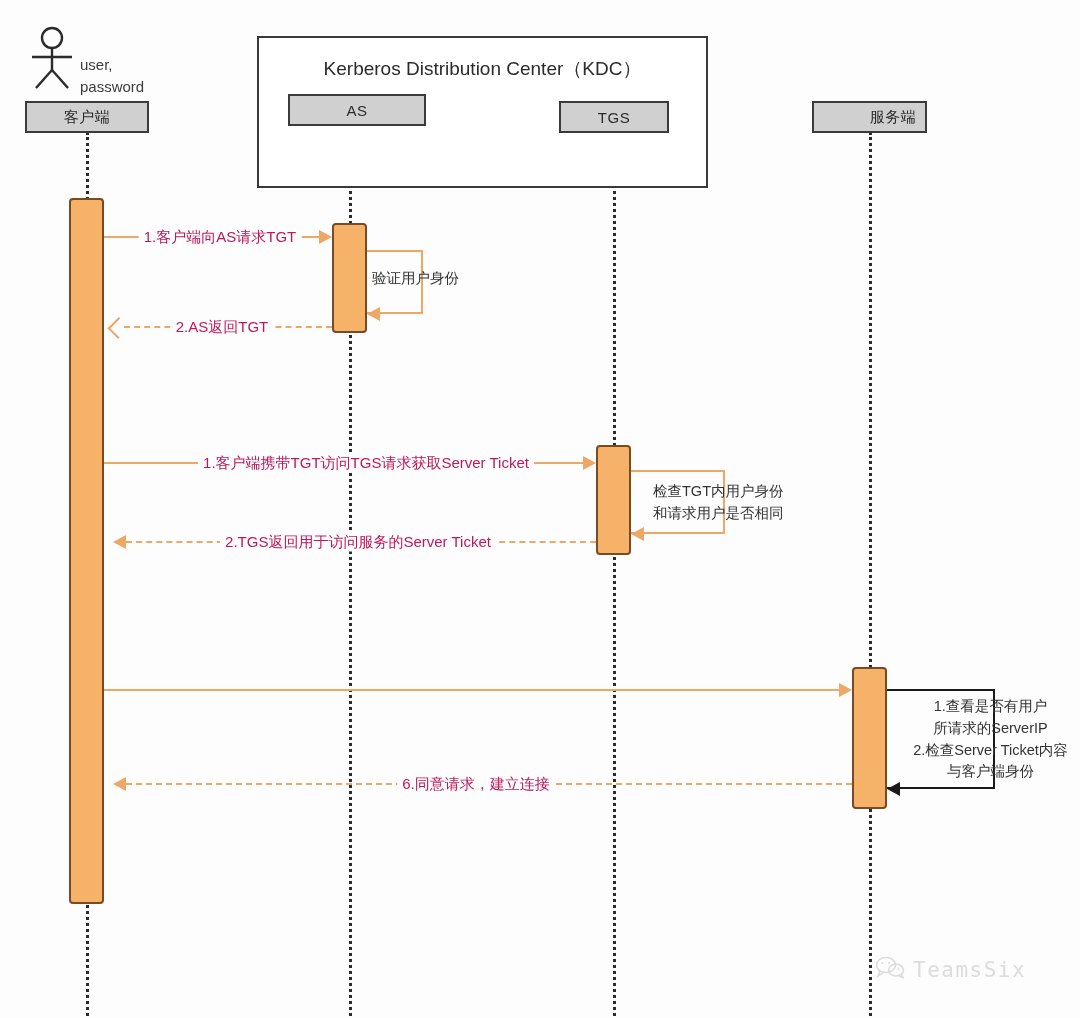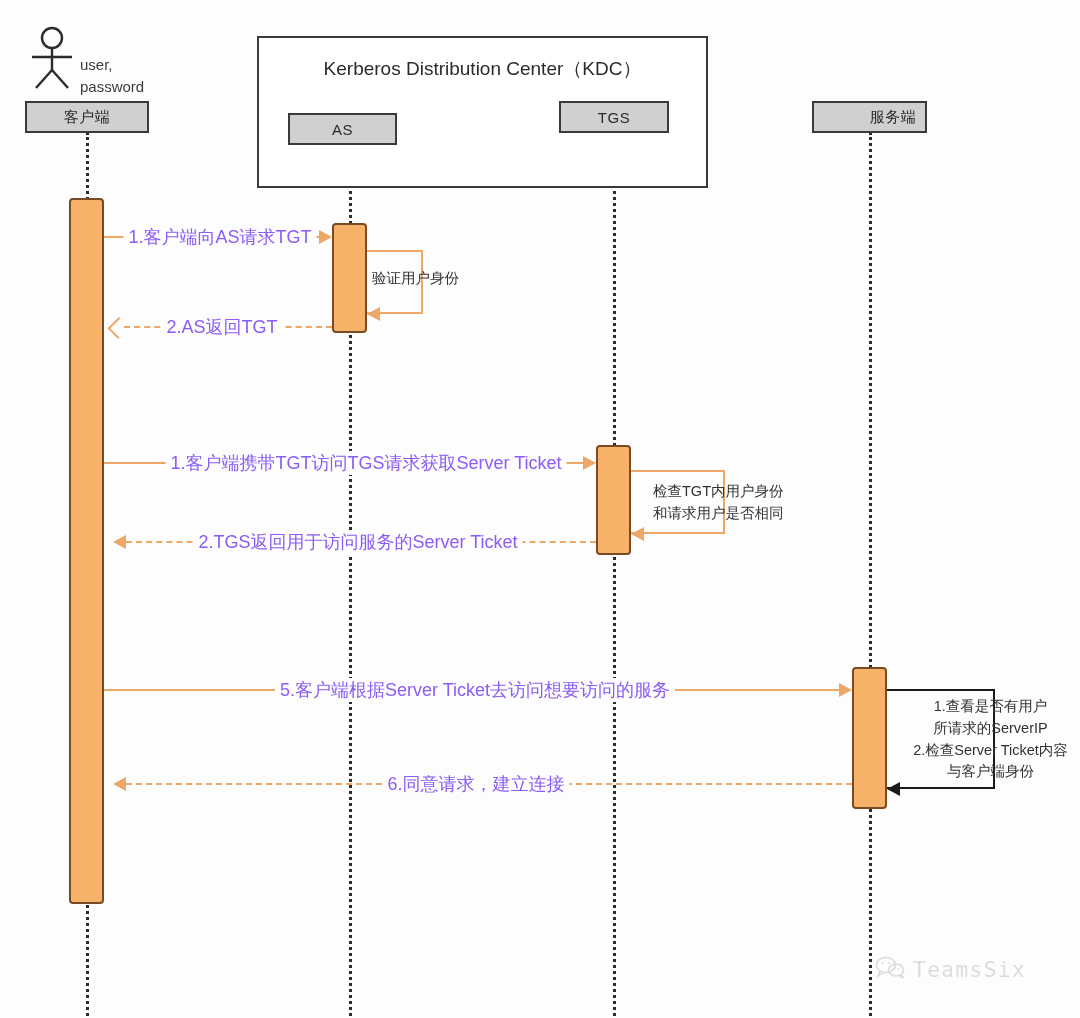--- a/index.html
+++ b/index.html
@@ -96,22 +96,22 @@
   }
   .open-arrow-left {
     position: absolute;
     width: 13px; height: 14px;
     border-left: 2.5px solid #eda766;
     border-bottom: 2.5px solid #eda766;
     transform: rotate(45deg);
   }
   .msg-label {
     position: absolute;
-    font-size: 18px;
-    color: #8b5cf6;
+    font-size: 15px;
+    color: #be185d;
     background: #fdfdfd;
     padding: 0 5px;
     white-space: nowrap;
     transform: translate(-50%, -50%);
   }
   
   .selfloop {
     position: absolute;
     box-sizing: border-box;
     border: 2px solid #eda766;
@@ -173,21 +173,21 @@
       <line x1="28" y1="44" x2="12" y2="62" stroke="#2b2b2b" stroke-width="2.4"></line>
       <line x1="28" y1="44" x2="44" y2="62" stroke="#2b2b2b" stroke-width="2.4"></line>
     </svg>
   </div>
   <div class="actor-caption" style="left:80px; top:54px;">user,
 password</div>
 
   <div class="actor-box" style="left:25px; top:101px; width:124px; height:32px;">
     <span>客户端</span>
   </div>
-  <div class="actor-box" style="left:288px; top:113px; width:109px; height:32px;justify-content:center;">
+  <div class="actor-box" style="left:288px; top:94px; width:138px; height:32px;justify-content:center;">
     <span>AS</span>
   </div>
   <div class="actor-box" style="left:559px; top:101px; width:110px; height:32px;">
     <span>TGS</span>
   </div>
   <div class="actor-box" style="left:812px; top:101px; width:115px; height:32px;padding-left:47px;">
     <span>服务端</span>
   </div>
 
   <div class="activation" style="left:69px; top:198px; width:35px; height:706px;"></div>
@@ -215,21 +215,20 @@
   <div class="selfloop-arrow" style="left:631px; top:527px;"></div>
   <div class="note-text" style="left:653px; top:481px;">检查TGT内用户身份
 和请求用户是否相同</div>
 
   <div class="msg-line dashed" style="left:126px; top:541px; width:470px;"></div>
   <div class="arrow-left" style="left:113px; top:535px;"></div>
   <div class="msg-label" style="left:358px; top:542px;">2.TGS返回用于访问服务的Server Ticket</div>
 
   <div class="msg-line" style="left:104px; top:689px; width:735px;"></div>
   <div class="arrow-right" style="left:839px; top:683px;"></div>
-  <div class="msg-label" style="left:475px; top:690px;">5.客户端根据Server Ticket去访问想要访问的服务</div>
 
   <div class="selfloop dark" style="left:887px; top:689px; width:108px; height:100px;"></div>
   <div class="selfloop-arrow dark" style="left:887px; top:782px;"></div>
   <div class="note-text centered" style="left:908px; top:696px; width:165px;">1.查看是否有用户
 所请求的ServerIP
 2.检查Server Ticket内容
 与客户端身份</div>
 
   <div class="msg-line dashed" style="left:126px; top:783px; width:726px;"></div>
   <div class="arrow-left" style="left:113px; top:777px;"></div>

